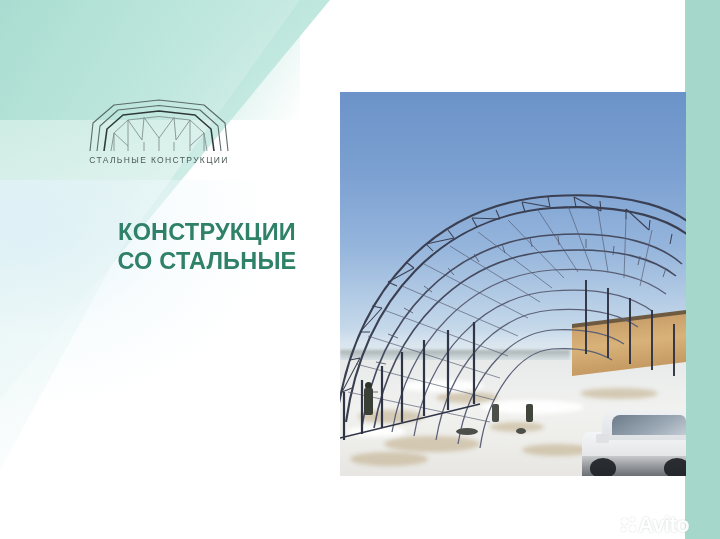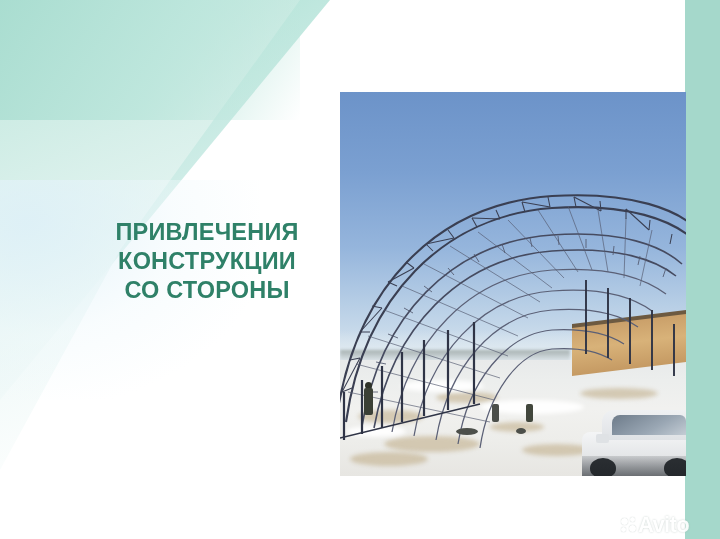--- a/index.html
+++ b/index.html
@@ -264,25 +264,47 @@
 
 <div id="canvas">
 
   <div class="bg-base"></div>
   <div class="bg-wedge-main"></div>
   <div class="bg-wedge-soft"></div>
   <div class="bg-top-band"></div>
   <div class="bg-tint-blue"></div>
   <div class="bg-right-strip" style="background: rgb(165, 216, 203);"></div>
 
+  <div class="logo">
+    <svg viewBox="0 0 150 58">
+      <g fill="none" stroke="#5b6b68" stroke-width="1.1" stroke-linejoin="round">
+
+        <path d="M6 55 L9 27 L30 9 L75 4 L120 9 L141 27 L144 55"></path>
+
+        <path d="M13 55 L16 30 L34 14 L75 9.5 L116 14 L134 30 L137 55"></path>
+      </g>
+      <g fill="none" stroke="#2f3a38" stroke-width="1.6" stroke-linejoin="round">
+
+        <path d="M20 55 L23 33 L39 19 L75 15 L111 19 L127 33 L130 55"></path>
+      </g>
+      <g fill="none" stroke="#7e8d8a" stroke-width="0.85" stroke-linejoin="round">
+
+        <path d="M27 55 L30 37 L44 24 L75 20.5 L106 24 L120 37 L123 55"></path>
+
+        <path d="M30 37 L44 50 L44 24 L58 44 L60 21.5 L75 42 L90 21.5 L92 44 L106 24 L106 50 L120 37"></path>
+
+        <path d="M30 37 L30 55 M44 50 L44 55 M60 46 L60 55 M75 42 L75 55 M90 46 L90 55 M106 50 L106 55 M120 37 L120 55"></path>
+      </g>
+    </svg>
+    <div class="logo-text" style="color: rgb(75, 90, 88);">СТАЛЬНЫЕ КОНСТРУКЦИИ</div>
+  </div>
 
   <div class="headline" style="color: rgb(47, 129, 104);">
-    <span class="ln">ПРИВЛЕЧЕНИЯ</span>
     <span class="ln">КОНСТРУКЦИИ</span>
-    <span class="ln">СО СТОРОНЫ</span>
+    <span class="ln">СО СТАЛЬНЫЕ</span>
   </div>
 
   <div class="photo">
     <div class="photo-inner">
 
       <div class="sky"></div>
       <div class="horizon"></div>
       <div class="treeline"></div>
       <div class="ground"></div>
 

